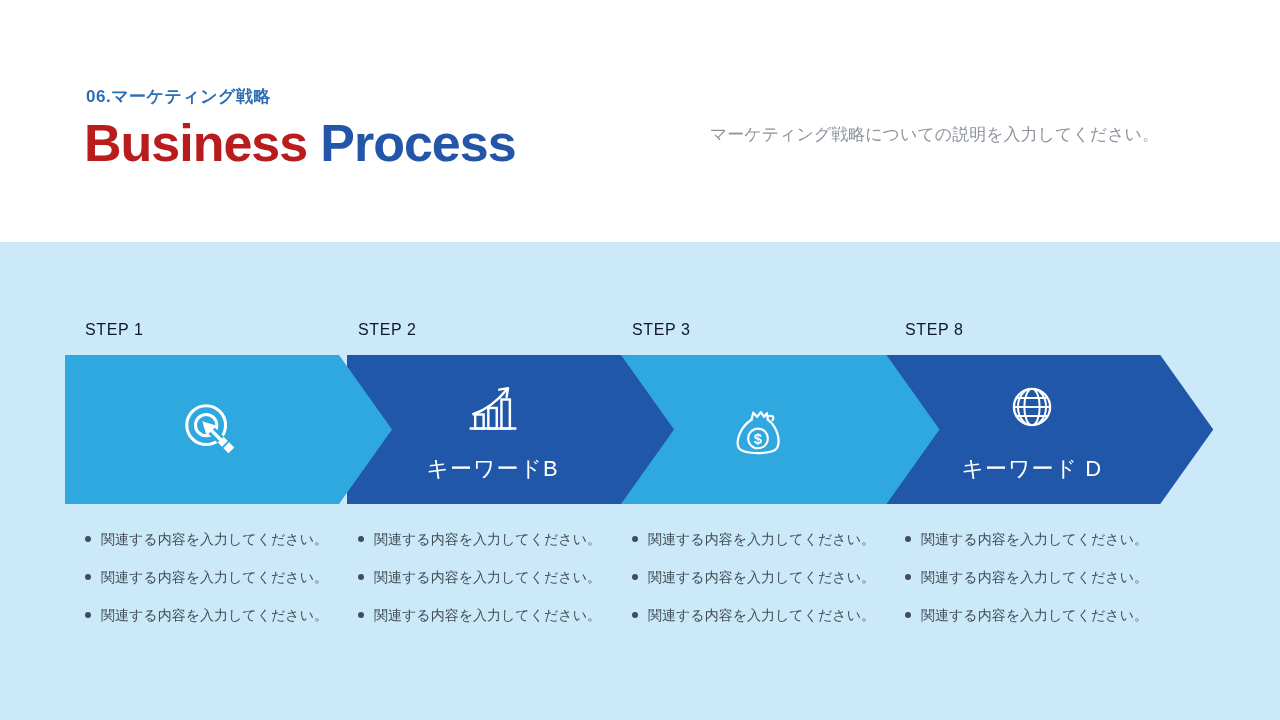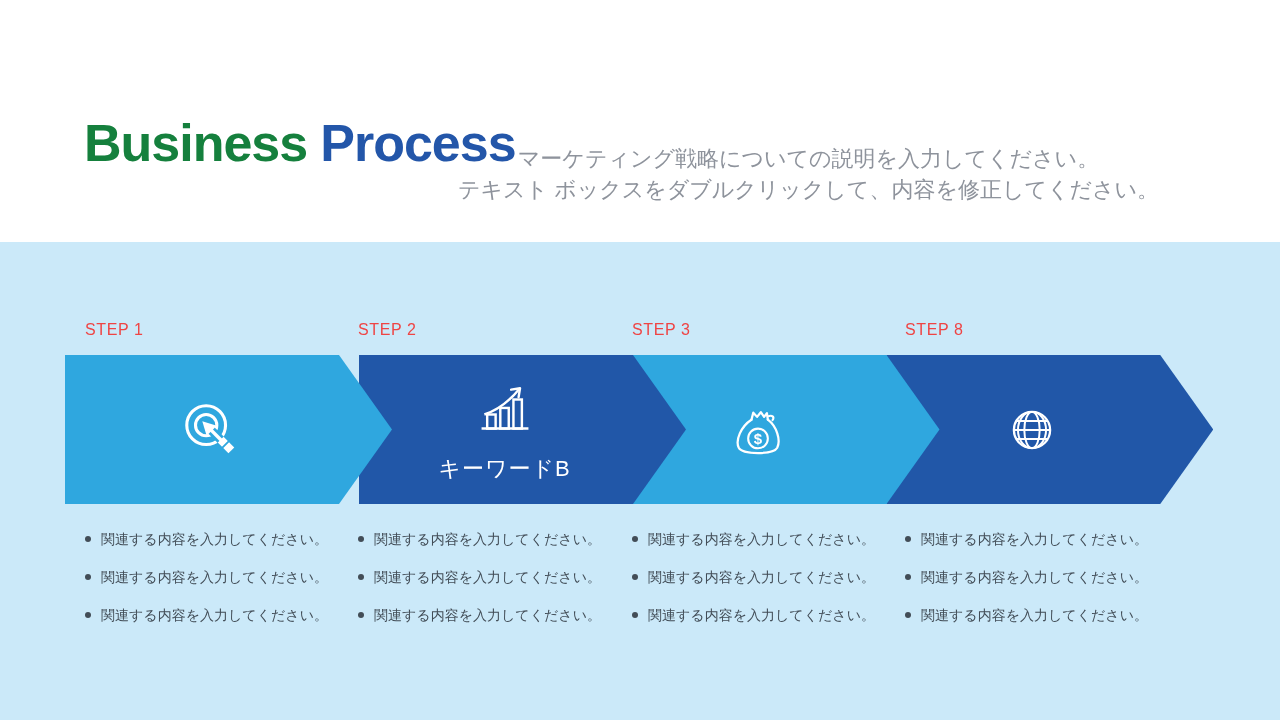--- a/index.html
+++ b/index.html
@@ -9,46 +9,46 @@
   }
   
   .kicker {
     position:absolute; left:86px; top:85px;
     font-size:17px; font-weight:bold; color:#2e6eb5; letter-spacing:0.5px;
   }
   .title {
     position:absolute; left:84px; top:113px;
     font-size:52px; font-weight:bold; letter-spacing:-1px; white-space:nowrap;
   }
-  .title .t-light { color:#15803d; margin-right:13px; }
+  .title .t-light { color:#b91c1c; margin-right:13px; }
   .title .t-dark  { color:#2356a9; }
   .description {
     position:absolute; right:121px; top:119px;
-    text-align:center; font-size:22px; line-height:31px; color:#8e939c;margin-top:24px;
+    text-align:left; font-size:17px; line-height:31px; color:#8e939c;
   }
   
   .panel { position:absolute; left:0; top:242px; width:1280px; height:478px; background:#cbe9f9; }
 
   
   .step-label {
-    position:absolute; top:321px; font-size:16px; color:#ef4444; letter-spacing:0.6px;
+    position:absolute; top:321px; font-size:16px; color:#0f172a; letter-spacing:0.6px;
   }
   .arrow {
     position:absolute; top:355px; width:327px; height:149px;
     clip-path:polygon(0 0, calc(100% - 53px) 0, 100% 50%, calc(100% - 53px) 100%, 0 100%);
     display:flex; flex-direction:column; align-items:center; justify-content:center;
     padding-right:36px; box-sizing:border-box;
   }
   .arrow-light { background:#2fa7df; }
   .arrow-dark  { background:#2157a8; }
   .arrow .icon { height:62px; display:flex; align-items:center; justify-content:center; }
   .keyword { margin-top:16px; color:#ffffff; font-size:22px; letter-spacing:1px; white-space:nowrap; }
 
   .pos-0 .arrow { left:65px;      z-index:14; }
-  .pos-1 .arrow { left:359px;  z-index:13; }
+  .pos-1 .arrow { left:347px;  z-index:13; }
   .pos-2 .arrow { left:612.5px;   z-index:12; }
   .pos-3 .arrow { left:886.25px;  z-index:11; }
   .pos-0 .step-label, .pos-0 .bullets { left:85px; }
   .pos-1 .step-label, .pos-1 .bullets { left:358px; }
   .pos-2 .step-label, .pos-2 .bullets { left:632px; }
   .pos-3 .step-label, .pos-3 .bullets { left:905px; }
 
   
   .bullets { position:absolute; top:529px; width:260px; }
   .bullet-item { display:flex; align-items:flex-start; margin-bottom:18px;text-align:center; }
@@ -58,26 +58,26 @@
   }
   .bullet-text { font-size:14px; line-height:20px; color:#424d57; white-space:nowrap; }
 
   svg.step-ic { display:block; }
 </style>
 </head>
 <body>
 
 <div class="slide">
 
+  <div class="kicker">06.マーケティング戦略</div>
   <div class="title">
     <span class="t-light">Business</span><span class="t-dark">Process</span>
   </div>
   <div class="description">
     <div>マーケティング戦略についての説明を入力してください。</div>
-    <div>テキスト ボックスをダブルクリックして、内容を修正してください。</div>
   </div>
 
   <div class="panel"></div>
 
   <div class="step-group pos-0">
     <div class="step-label">STEP 1</div>
     <div class="arrow arrow-light">
       <span class="icon">
         <svg class="step-ic" width="62" height="62" viewBox="0 0 64 64" fill="none">
           <circle cx="27" cy="27" r="20" stroke="#ffffff" stroke-width="3.2"></circle>
@@ -172,20 +172,21 @@
       <span class="icon">
         <svg class="step-ic" width="58" height="58" viewBox="0 0 64 64" fill="none">
           <circle cx="32" cy="32" r="20" stroke="#ffffff" stroke-width="2.5"></circle>
           <ellipse cx="32" cy="32" rx="8.5" ry="20" stroke="#ffffff" stroke-width="2.2"></ellipse>
           <ellipse cx="32" cy="32" rx="15.5" ry="20" stroke="#ffffff" stroke-width="2.2"></ellipse>
           <line x1="14.8" y1="22" x2="49.2" y2="22" stroke="#ffffff" stroke-width="2.2"></line>
           <line x1="12.2" y1="32" x2="51.8" y2="32" stroke="#ffffff" stroke-width="2.2"></line>
           <line x1="14.8" y1="42" x2="49.2" y2="42" stroke="#ffffff" stroke-width="2.2"></line>
         </svg>
       </span>
+      <span class="keyword">キーワード D</span>
     </div>
     <div class="bullets">
       <div class="bullet-item">
         <span class="bullet-dot"></span>
         <span class="bullet-text">関連する内容を入力してください。</span>
       </div>
       <div class="bullet-item">
         <span class="bullet-dot"></span>
         <span class="bullet-text">関連する内容を入力してください。</span>
       </div>

